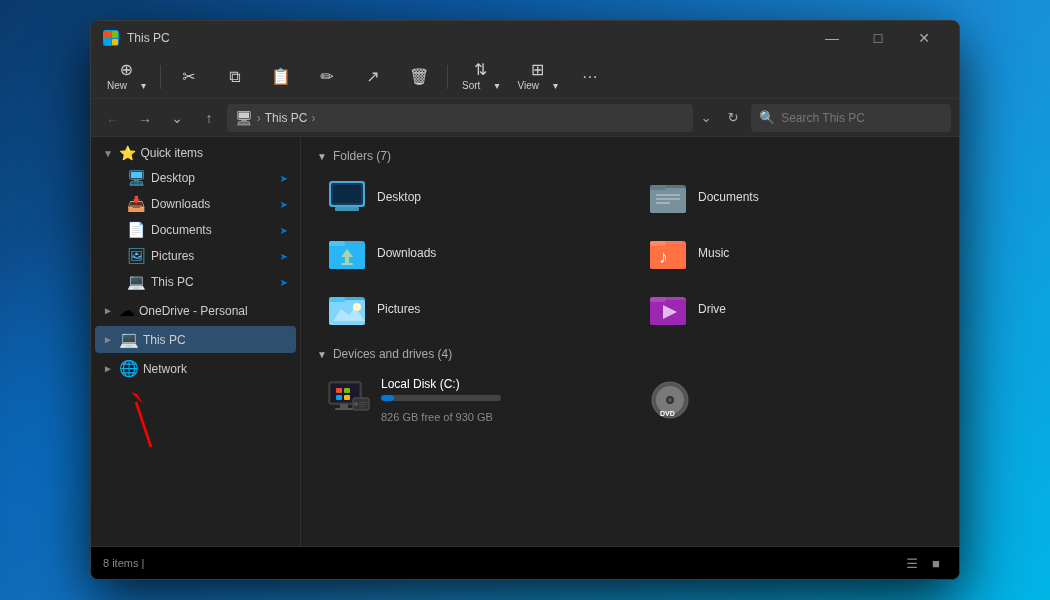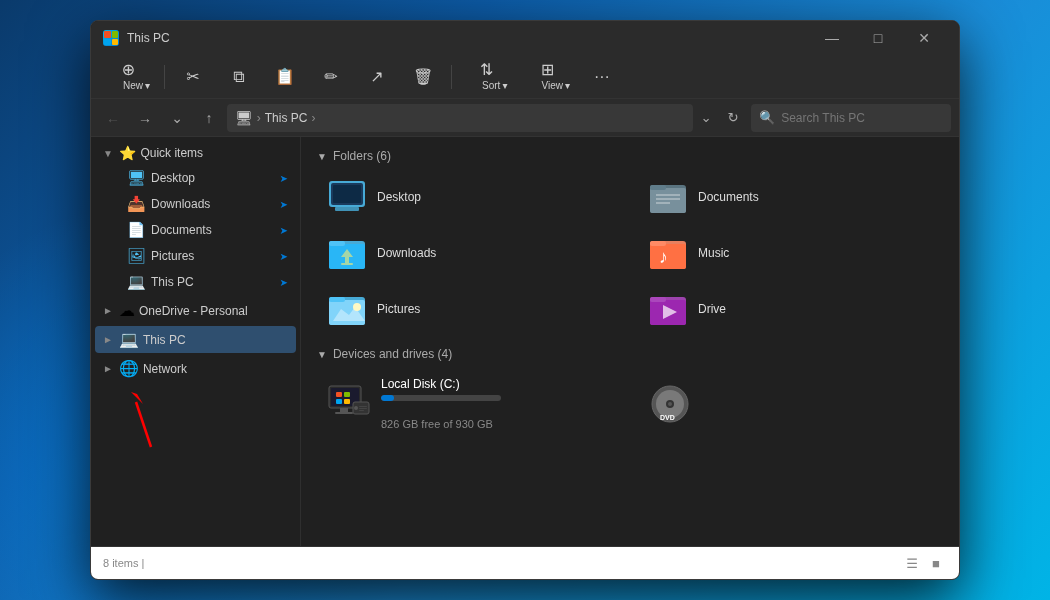--- a/index.html
+++ b/index.html
@@ -106,21 +106,21 @@
     }
     .tool-btn-icon { font-size: 16px; line-height: 1; }
     .tool-btn-label { font-size: 10px; color: #cccccc; }
     .tool-separator {
       width: 1px;
       height: 24px;
       background: #444;
       margin: 0 4px;
     }
     .tool-btn-with-arrow {
-      display: flex; align-items: center; gap: 2px; margin-left: 16px;
+      display: flex; align-items: center; gap: 14px;
     }
     
     .address-bar {
       display: flex;
       align-items: center;
       height: 38px;
       background: #2b2b2b;
       padding: 0 8px;
       gap: 4px;
       border-bottom: 1px solid #333;
@@ -292,38 +292,38 @@
       border-radius: 6px;
       cursor: pointer;
     }
     .drive-icon-wrapper {
       width: 44px; height: 44px;
       flex-shrink: 0;
       display: flex; align-items: center; justify-content: center;
     }
     .drive-info { flex: 1; min-width: 0; }
     .drive-name { font-size: 12px; color: #ffffff; }
-    .drive-free { font-size: 11px; color: #888; margin-top: 17px; }
+    .drive-free { font-size: 11px; color: #888; margin-top: 10px; }
     .drive-bar-bg {
       width: 120px;
       height: 6px;
       background: #444;
       border-radius: 3px;
       margin-top: 4px;
       overflow: hidden;
     }
     .drive-bar-fill {
       height: 100%;
       background: #0078d4;
       border-radius: 3px;
     }
     
     .status-bar {
       height: 26px;
-      background: #ffffff;
+      background: #000000;
       border-top: 1px solid #333;
       display: flex;
       align-items: center;
       padding: 16px 12px;
       font-size: 11px;
       color: #888;
       flex-shrink: 0;
     }
     .status-text { flex: 1; }
     .status-views { display: flex; gap: 2px; }
@@ -513,21 +513,21 @@
           <line x1="20" y1="55" x2="5" y2="10" stroke="red" stroke-width="2.5"></line>
           <polygon points="0,0 12,12 6,2" fill="red"></polygon>
         </svg>
       </div>
     </div>
 
     <div class="content">
 
       <div class="section-header">
         <span class="section-chevron">▼</span>
-        <span>Folders (6)</span>
+        <span>Folders (7)</span>
       </div>
 
       <div class="folder-grid">
 
         <div class="folder-item">
           <div class="folder-icon-wrapper">
             <svg width="40" height="36" viewBox="0 0 40 36">
               <rect x="2" y="2" width="36" height="26" rx="3" ry="3" fill="#4fc3f7" opacity="0.85"></rect>
               <rect x="8" y="28" width="24" height="4" rx="1" fill="#4fc3f7" opacity="0.7"></rect>
               <rect x="4" y="4" width="32" height="22" rx="2" fill="#1a3a5c"></rect>

